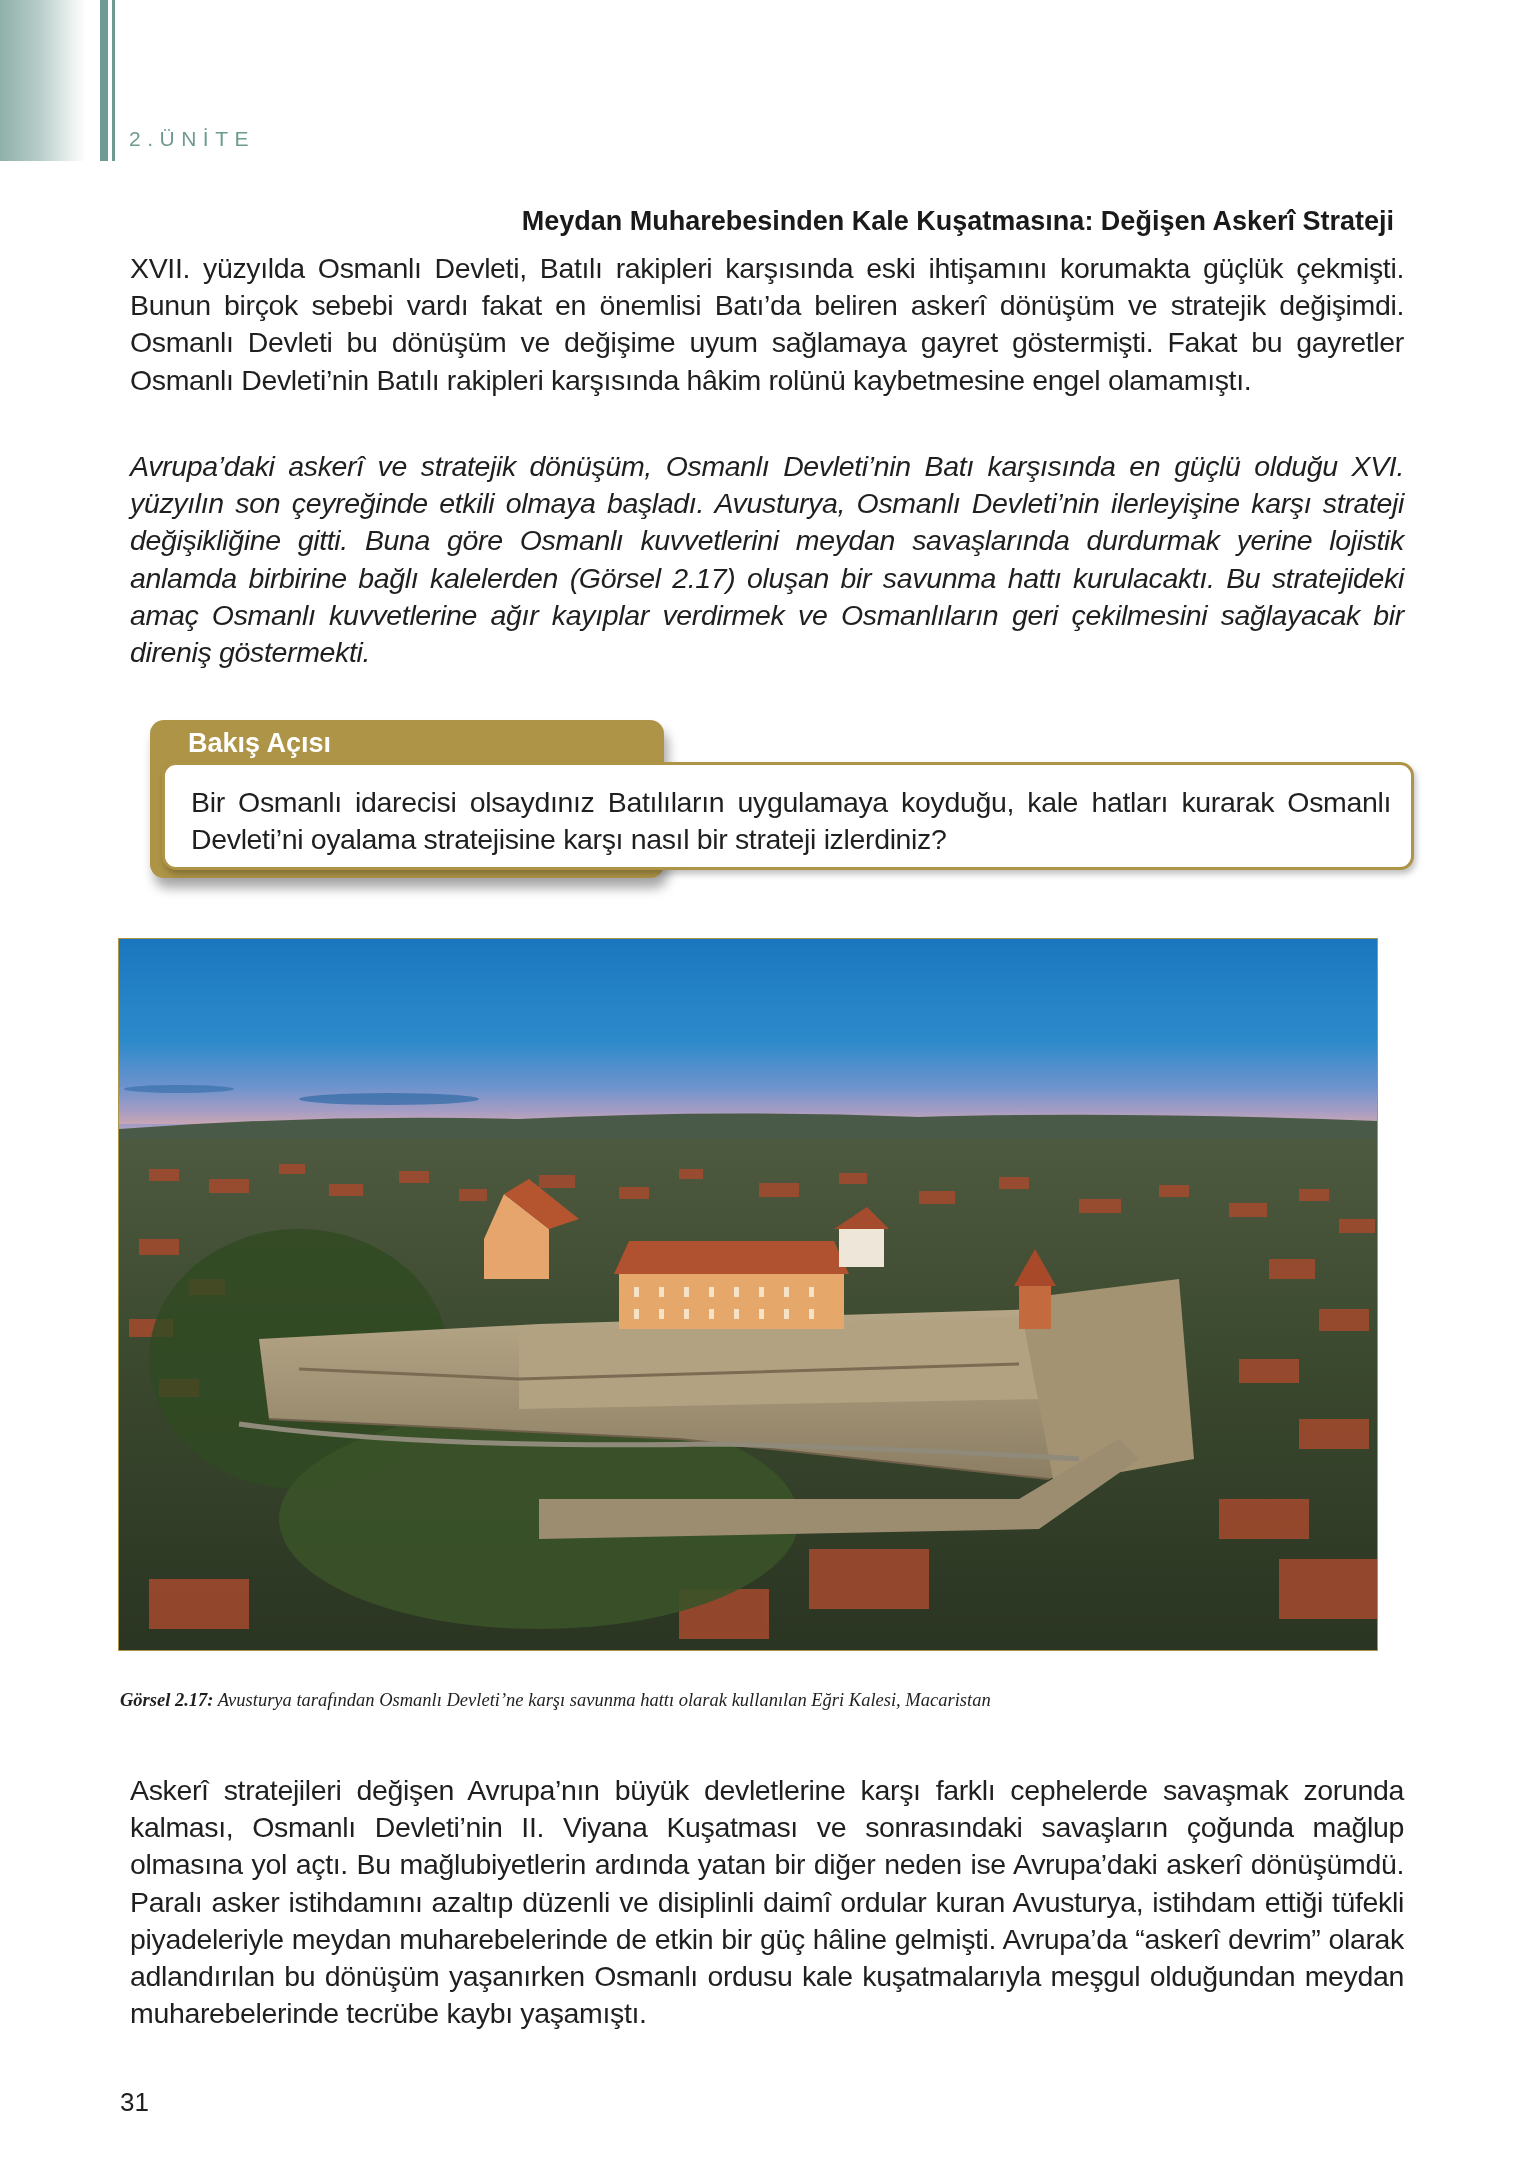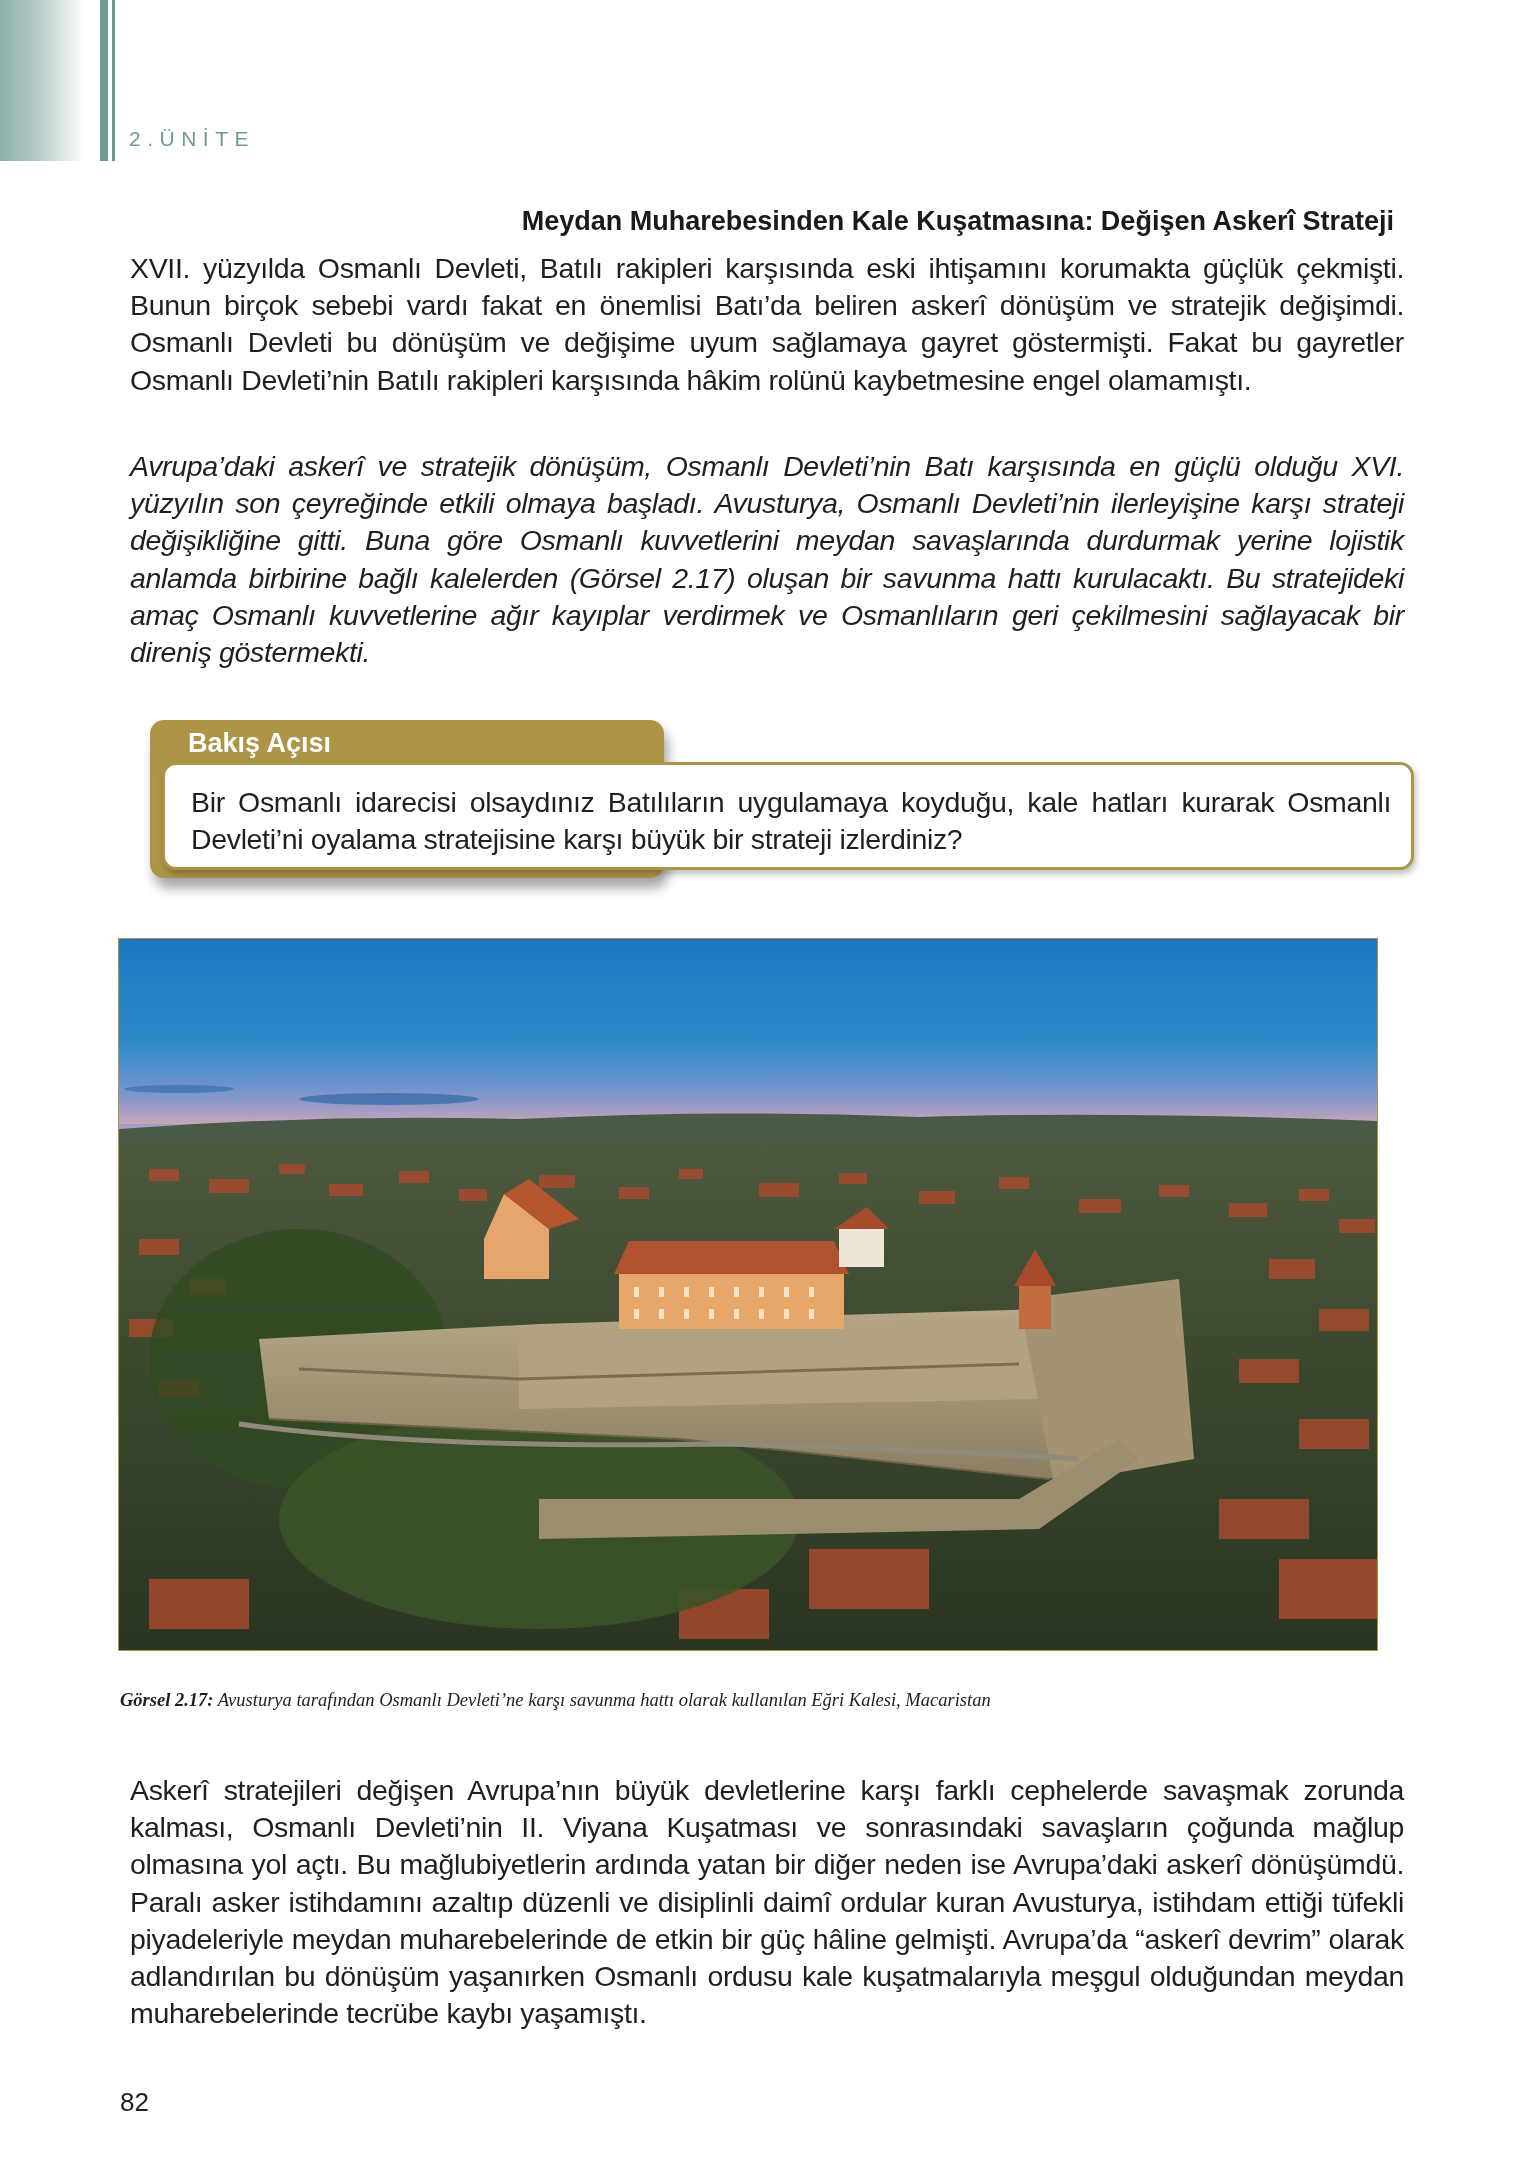--- a/index.html
+++ b/index.html
@@ -56,21 +56,21 @@
 
 <div class="content heading">Meydan Muharebesinden Kale Kuşatmasına: Değişen Askerî Strateji</div>
 <div class="content para p1">XVII. yüzyılda Osmanlı Devleti, Batılı rakipleri karşısında eski ihtişamını korumakta güçlük çekmişti. Bunun birçok sebebi vardı fakat en önemlisi Batı’da beliren askerî dönüşüm ve stratejik değişimdi. Osmanlı Devleti bu dönüşüm ve değişime uyum sağlamaya gayret göstermişti. Fakat bu gayretler Osmanlı Devleti’nin Batılı rakipleri karşısında hâkim rolünü kaybetmesine engel olamamıştı.</div>
 <div class="content para p2">Avrupa’daki askerî ve stratejik dönüşüm, Osmanlı Devleti’nin Batı karşısında en güçlü olduğu XVI. yüzyılın son çeyreğinde etkili olmaya başladı. Avusturya, Osmanlı Devleti’nin ilerleyişine karşı strateji değişikliğine gitti. Buna göre Osmanlı kuvvetlerini meydan savaşlarında durdurmak yerine lojistik anlamda birbirine bağlı kalelerden (Görsel 2.17) oluşan bir savunma hattı kurulacaktı. Bu stratejideki amaç Osmanlı kuvvetlerine ağır kayıplar verdirmek ve Osmanlıların geri çekilmesini sağlayacak bir direniş göstermekti.</div>
 
 <div class="pbox-wrap">
   <div class="pbox-back">
     <div class="pbox-title">Bakış Açısı</div>
   </div>
   <div class="pbox-inner">
-    <div class="pbox-text">Bir Osmanlı idarecisi olsaydınız Batılıların uygulamaya koyduğu, kale hatları kurarak Osmanlı Devleti’ni oyalama stratejisine karşı büyük bir strateji izlerdiniz?</div>
+    <div class="pbox-text">Bir Osmanlı idarecisi olsaydınız Batılıların uygulamaya koyduğu, kale hatları kurarak Osmanlı Devleti’ni oyalama stratejisine karşı nasıl bir strateji izlerdiniz?</div>
   </div>
 </div>
 
 <div class="photo">
   <svg width="1260" height="713" viewBox="0 0 1260 713">
     <defs>
       <linearGradient id="sky" x1="0" y1="0" x2="0" y2="1">
         <stop offset="0" stop-color="#1a77bf"></stop>
         <stop offset="0.55" stop-color="#2c8acb"></stop>
         <stop offset="0.8" stop-color="#6d93cd"></stop>
@@ -172,13 +172,13 @@
     <path d="M120 485 Q300 510 600 505 Q800 510 960 520" stroke="#8f8a7a" stroke-width="5" fill="none"></path>
 
     <path d="M420 560 L900 560 L1000 500 L1020 520 L920 590 L420 600 Z" fill="#9c8d70"></path>
   </svg>
 </div>
 
 <div class="caption"><b>Görsel 2.17:</b><span> Avusturya tarafından Osmanlı Devleti’ne karşı savunma hattı olarak kullanılan Eğri Kalesi, Macaristan</span></div>
 
 <div class="content para p3">Askerî stratejileri değişen Avrupa’nın büyük devletlerine karşı farklı cephelerde savaşmak zorunda kalması, Osmanlı Devleti’nin II. Viyana Kuşatması ve sonrasındaki savaşların çoğunda mağlup olmasına yol açtı. Bu mağlubiyetlerin ardında yatan bir diğer neden ise Avrupa’daki askerî dönüşümdü. Paralı asker istihdamını azaltıp düzenli ve disiplinli daimî ordular kuran Avusturya, istihdam ettiği tüfekli piyadeleriyle meydan muharebelerinde de etkin bir güç hâline gelmişti. Avrupa’da “askerî devrim” olarak adlandırılan bu dönüşüm yaşanırken Osmanlı ordusu kale kuşatmalarıyla meşgul olduğundan meydan muharebelerinde tecrübe kaybı yaşamıştı.</div>
 
-<div class="page-number">82</div>
+<div class="page-number">31</div>
 
 </body></html>

